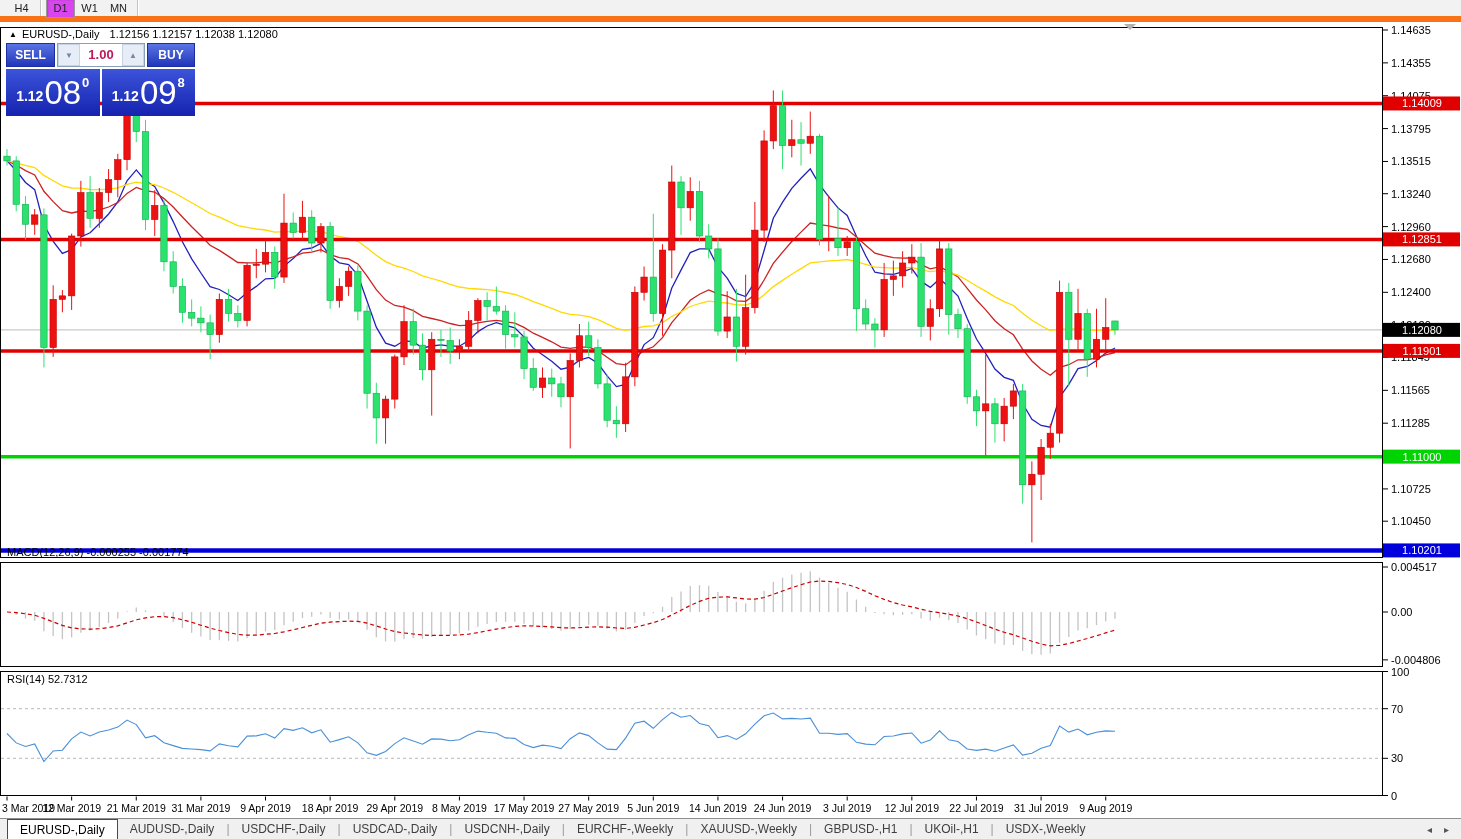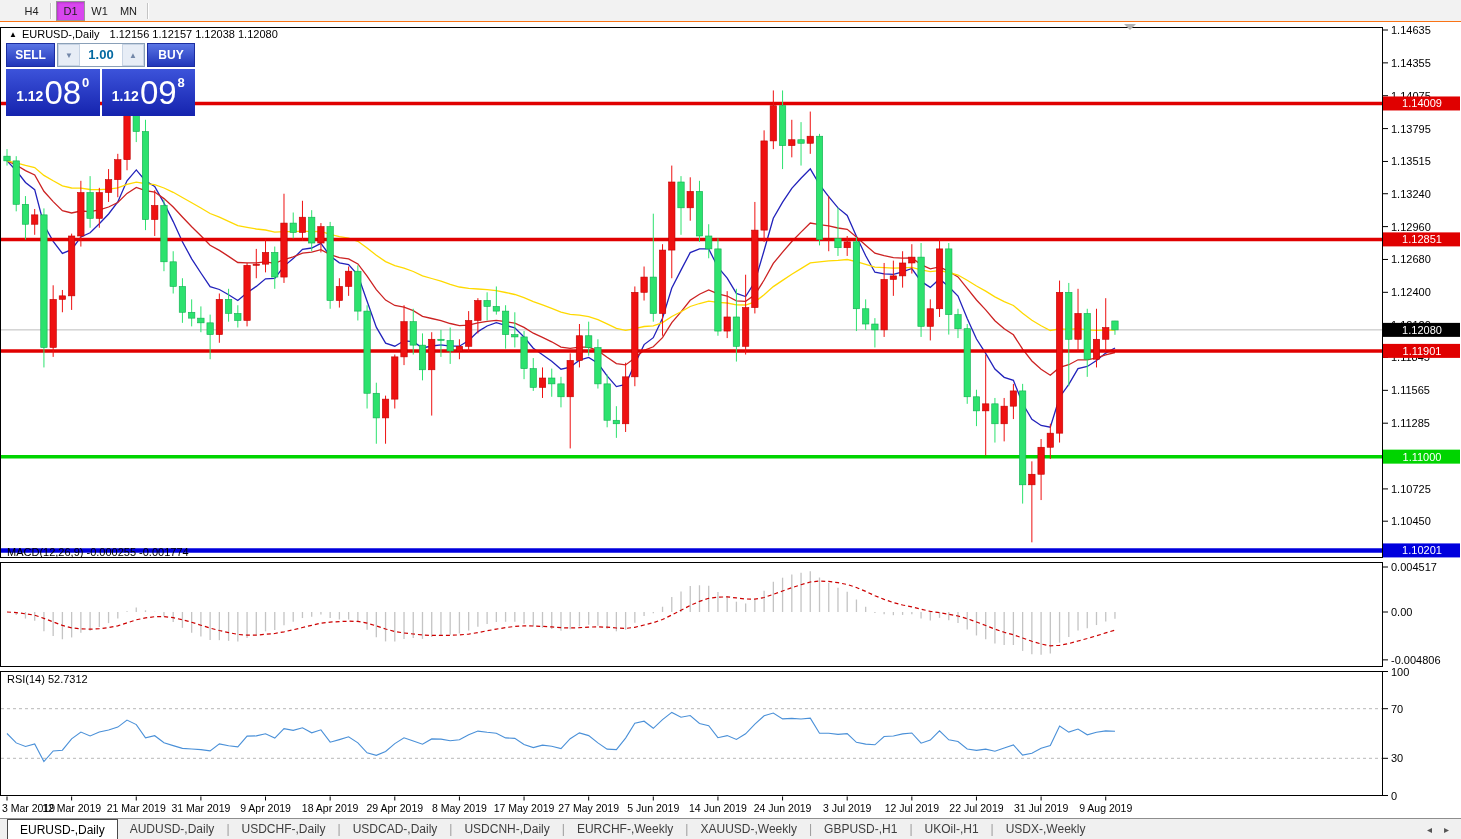--- a/index.html
+++ b/index.html
@@ -1,37 +1,37 @@
 <!DOCTYPE html>
 <html><head>
 <meta charset="utf-8">
 <style>
   html,body{margin:0;padding:0;background:#fff}
   #screen{position:relative;width:1461px;height:839px;background:#fff;overflow:hidden;
           font-family:"Liberation Sans",sans-serif;-webkit-font-smoothing:antialiased}
   
   .toolbar{position:absolute;left:0;top:0;width:100%;height:22px;background:#f2f2f2;
-           border-bottom:1px solid #f97316;display:flex;align-items:center;padding-left:17px;box-sizing:border-box}
+           border-bottom:6px solid #f97316;display:flex;align-items:center;padding-left:7px;box-sizing:border-box}
   .tf-btn{height:18px;min-width:27px;display:flex;align-items:center;justify-content:center;
           font-size:11px;color:#222;border:1px solid transparent;cursor:default}
   .tf-btn.active{background:#d946ef;border:1px solid #989898;box-shadow:inset 1px 1px 2px rgba(0,0,0,.18)}
   .tb-sep{width:0;height:16px;border-left:1px solid #c4c4c4;border-right:1px solid #fff;margin:0 4px}
   
   .chart-title{position:absolute;left:9px;top:28px;font-size:11px;color:#000;display:flex;align-items:center;z-index:4}
   .title-arrow{font-size:8px;margin-right:5px}
   .title-symbol{margin-right:10px}
   
   .trade-panel{position:absolute;left:6px;top:43px;width:189px;z-index:6}
   .tp-row1{display:flex;height:24px}
   .btn-sell,.btn-buy{width:49px;background:linear-gradient(#5974e4,#2136ba);border:1px solid #1b2da0;
           color:#fff;font-size:12px;font-weight:bold;display:flex;align-items:center;justify-content:center;box-sizing:border-box}
   .btn-buy{width:48px}
   .vol-box{flex:1;background:#fff;border:1px solid #8aa0b8;margin:0 2px;display:flex;align-items:stretch;box-sizing:border-box}
   .vol-btn{width:20px;background:#e7edf6;color:#7388a9;font-size:8px;display:flex;align-items:center;justify-content:center;border:1px solid #c8d4e4}
-  .vol-value{flex:1;text-align:center;font-size:13px;font-weight:bold;color:#0369a1;line-height:22px}
+  .vol-value{flex:1;text-align:center;font-size:13px;font-weight:bold;color:#be185d;line-height:22px}
   .tp-row2{display:flex;gap:2px;margin-top:2px;height:47px}
   .price-box{flex:1;background:linear-gradient(#3c53da,#1523ae);color:#fff;display:flex;align-items:center;justify-content:center}
   .pb-small{font-size:14px;font-weight:bold;margin-top:6px}
   .pb-big{font-size:33px;font-weight:400;line-height:1;margin:12px 1px}
   .pb-sup{font-size:13px;font-weight:bold;align-self:flex-start;margin-top:6px}
   
   .ind-label{position:absolute;font-size:11px;color:#000;z-index:4}
   #macd-label{left:7px;top:546px}
   #rsi-label{left:7px;top:673px}
   

